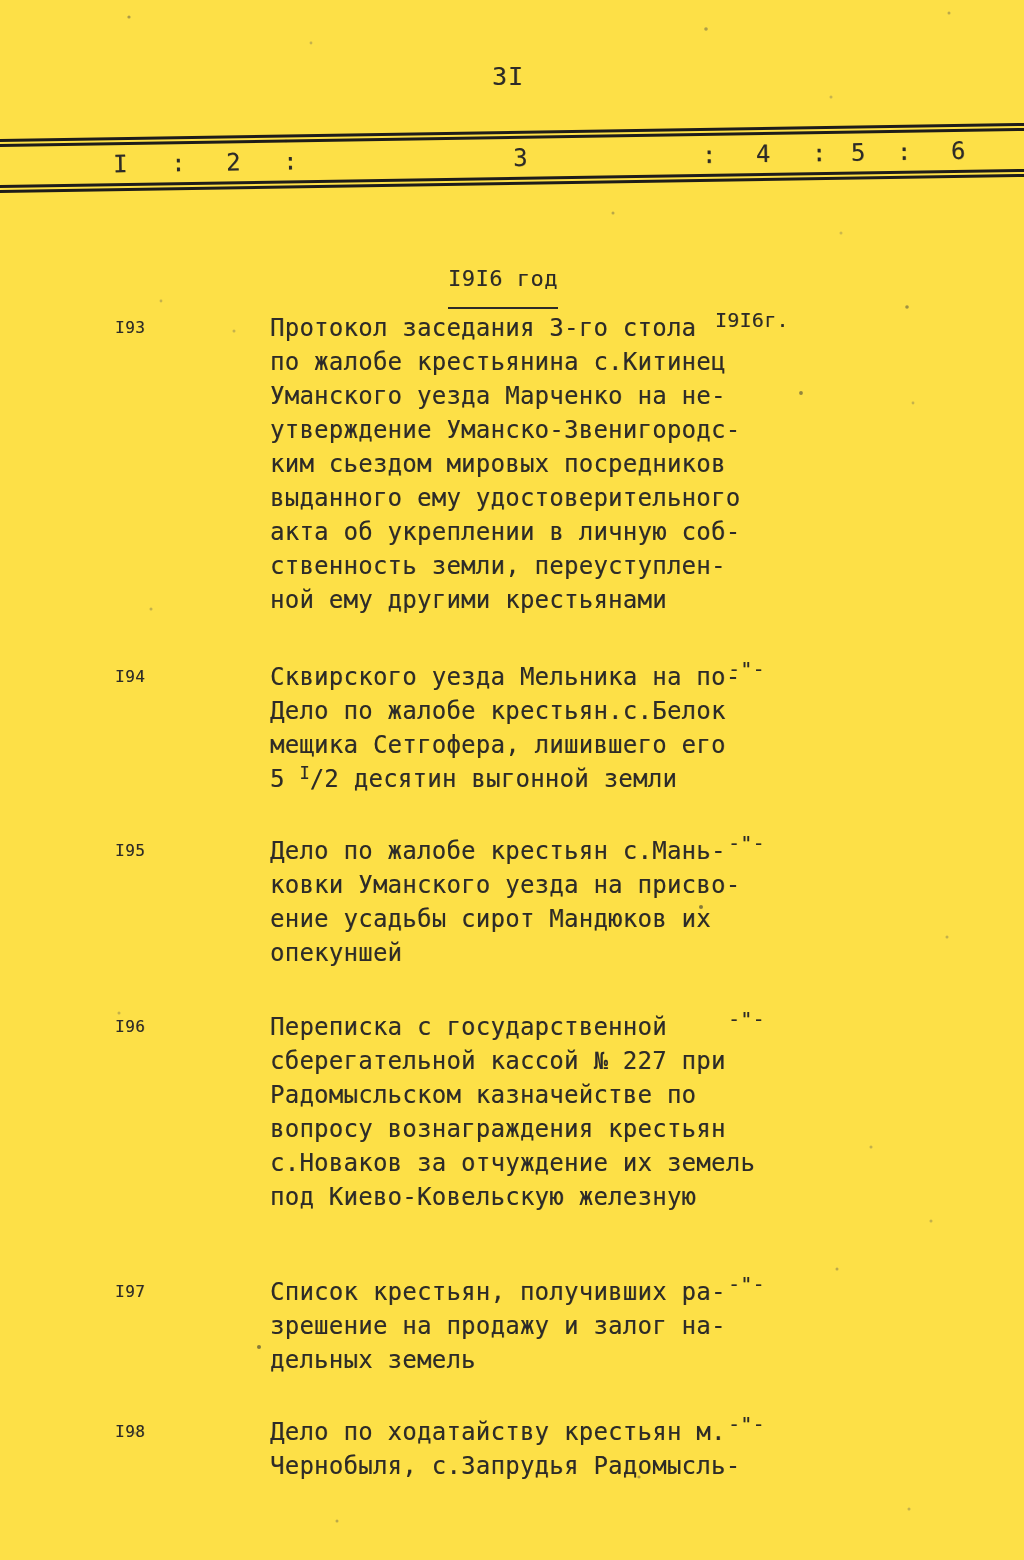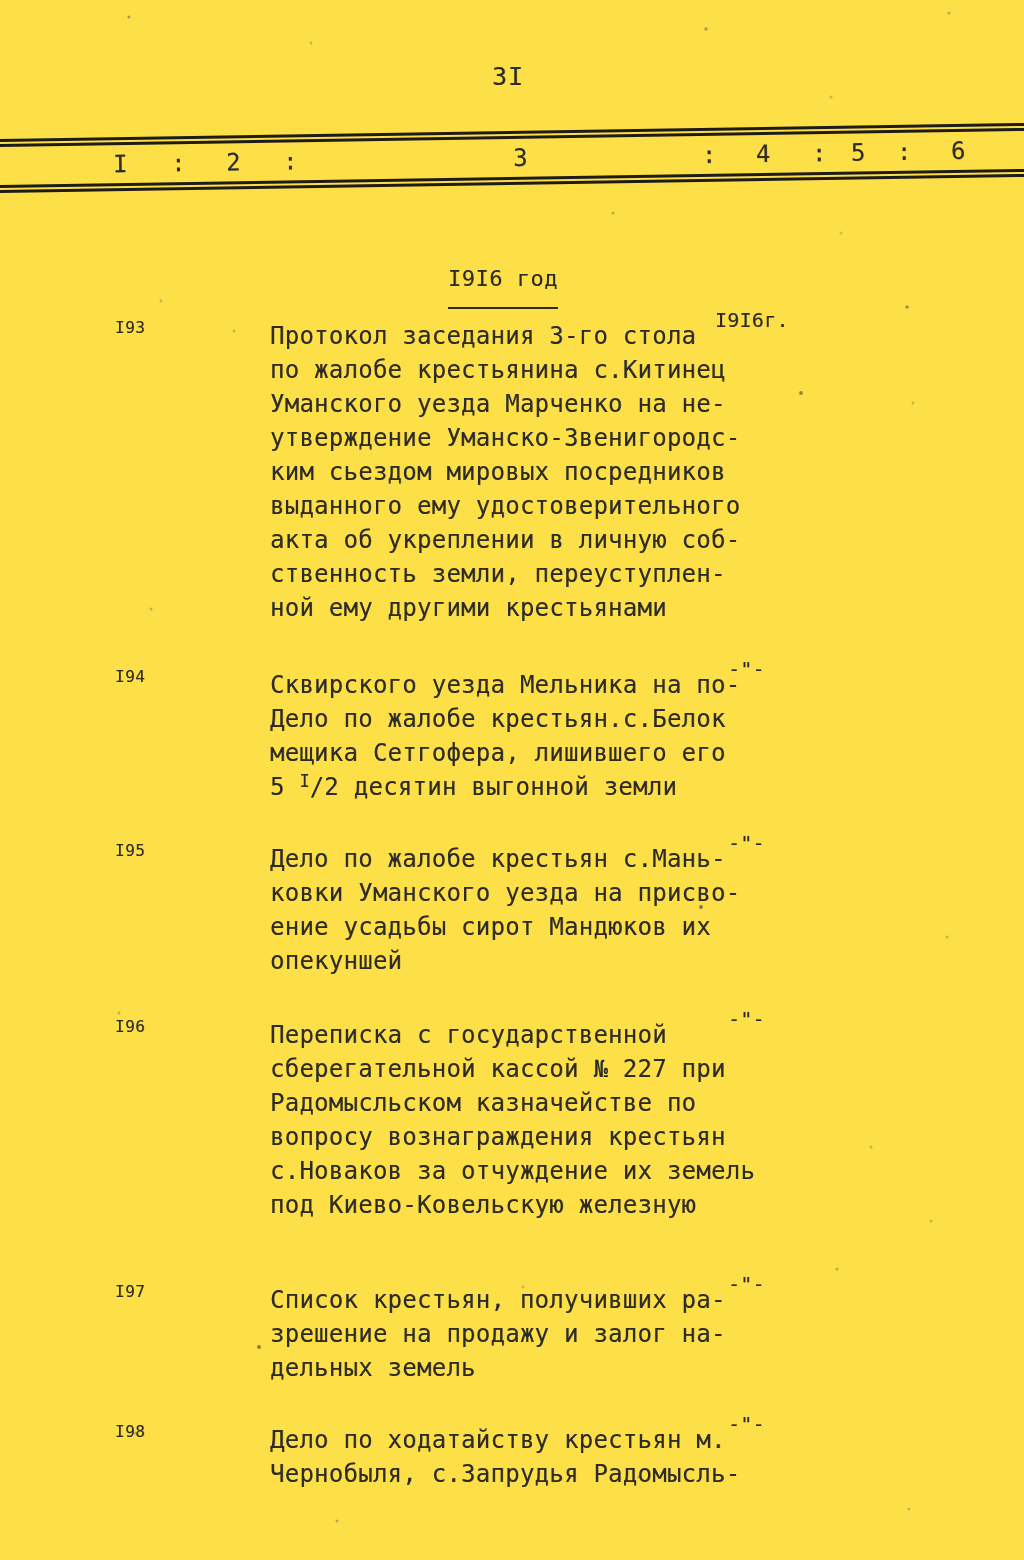--- a/index.html
+++ b/index.html
@@ -38,21 +38,21 @@
     padding-bottom:16px;
     margin-top:36px;
   }
   
   .entry{position:absolute;left:0;width:1024px;}
   .entry .num{
     position:absolute;left:115px;top:8px;
     font-size:16px;letter-spacing:0.5px;line-height:34px;
   }
   .entry .desc{
-    position:absolute;left:270px;top:16px;width:500px;
+    position:absolute;left:270px;top:8px;width:500px;
   }
   .entry .tline{
     font-size:24px;letter-spacing:0.25px;line-height:34px;height:34px;
     white-space:pre;
   }
   .entry .date{
     position:absolute;top:0;
     font-size:20px;letter-spacing:0.25px;line-height:34px;
   }
   .date-193{left:715px;}

